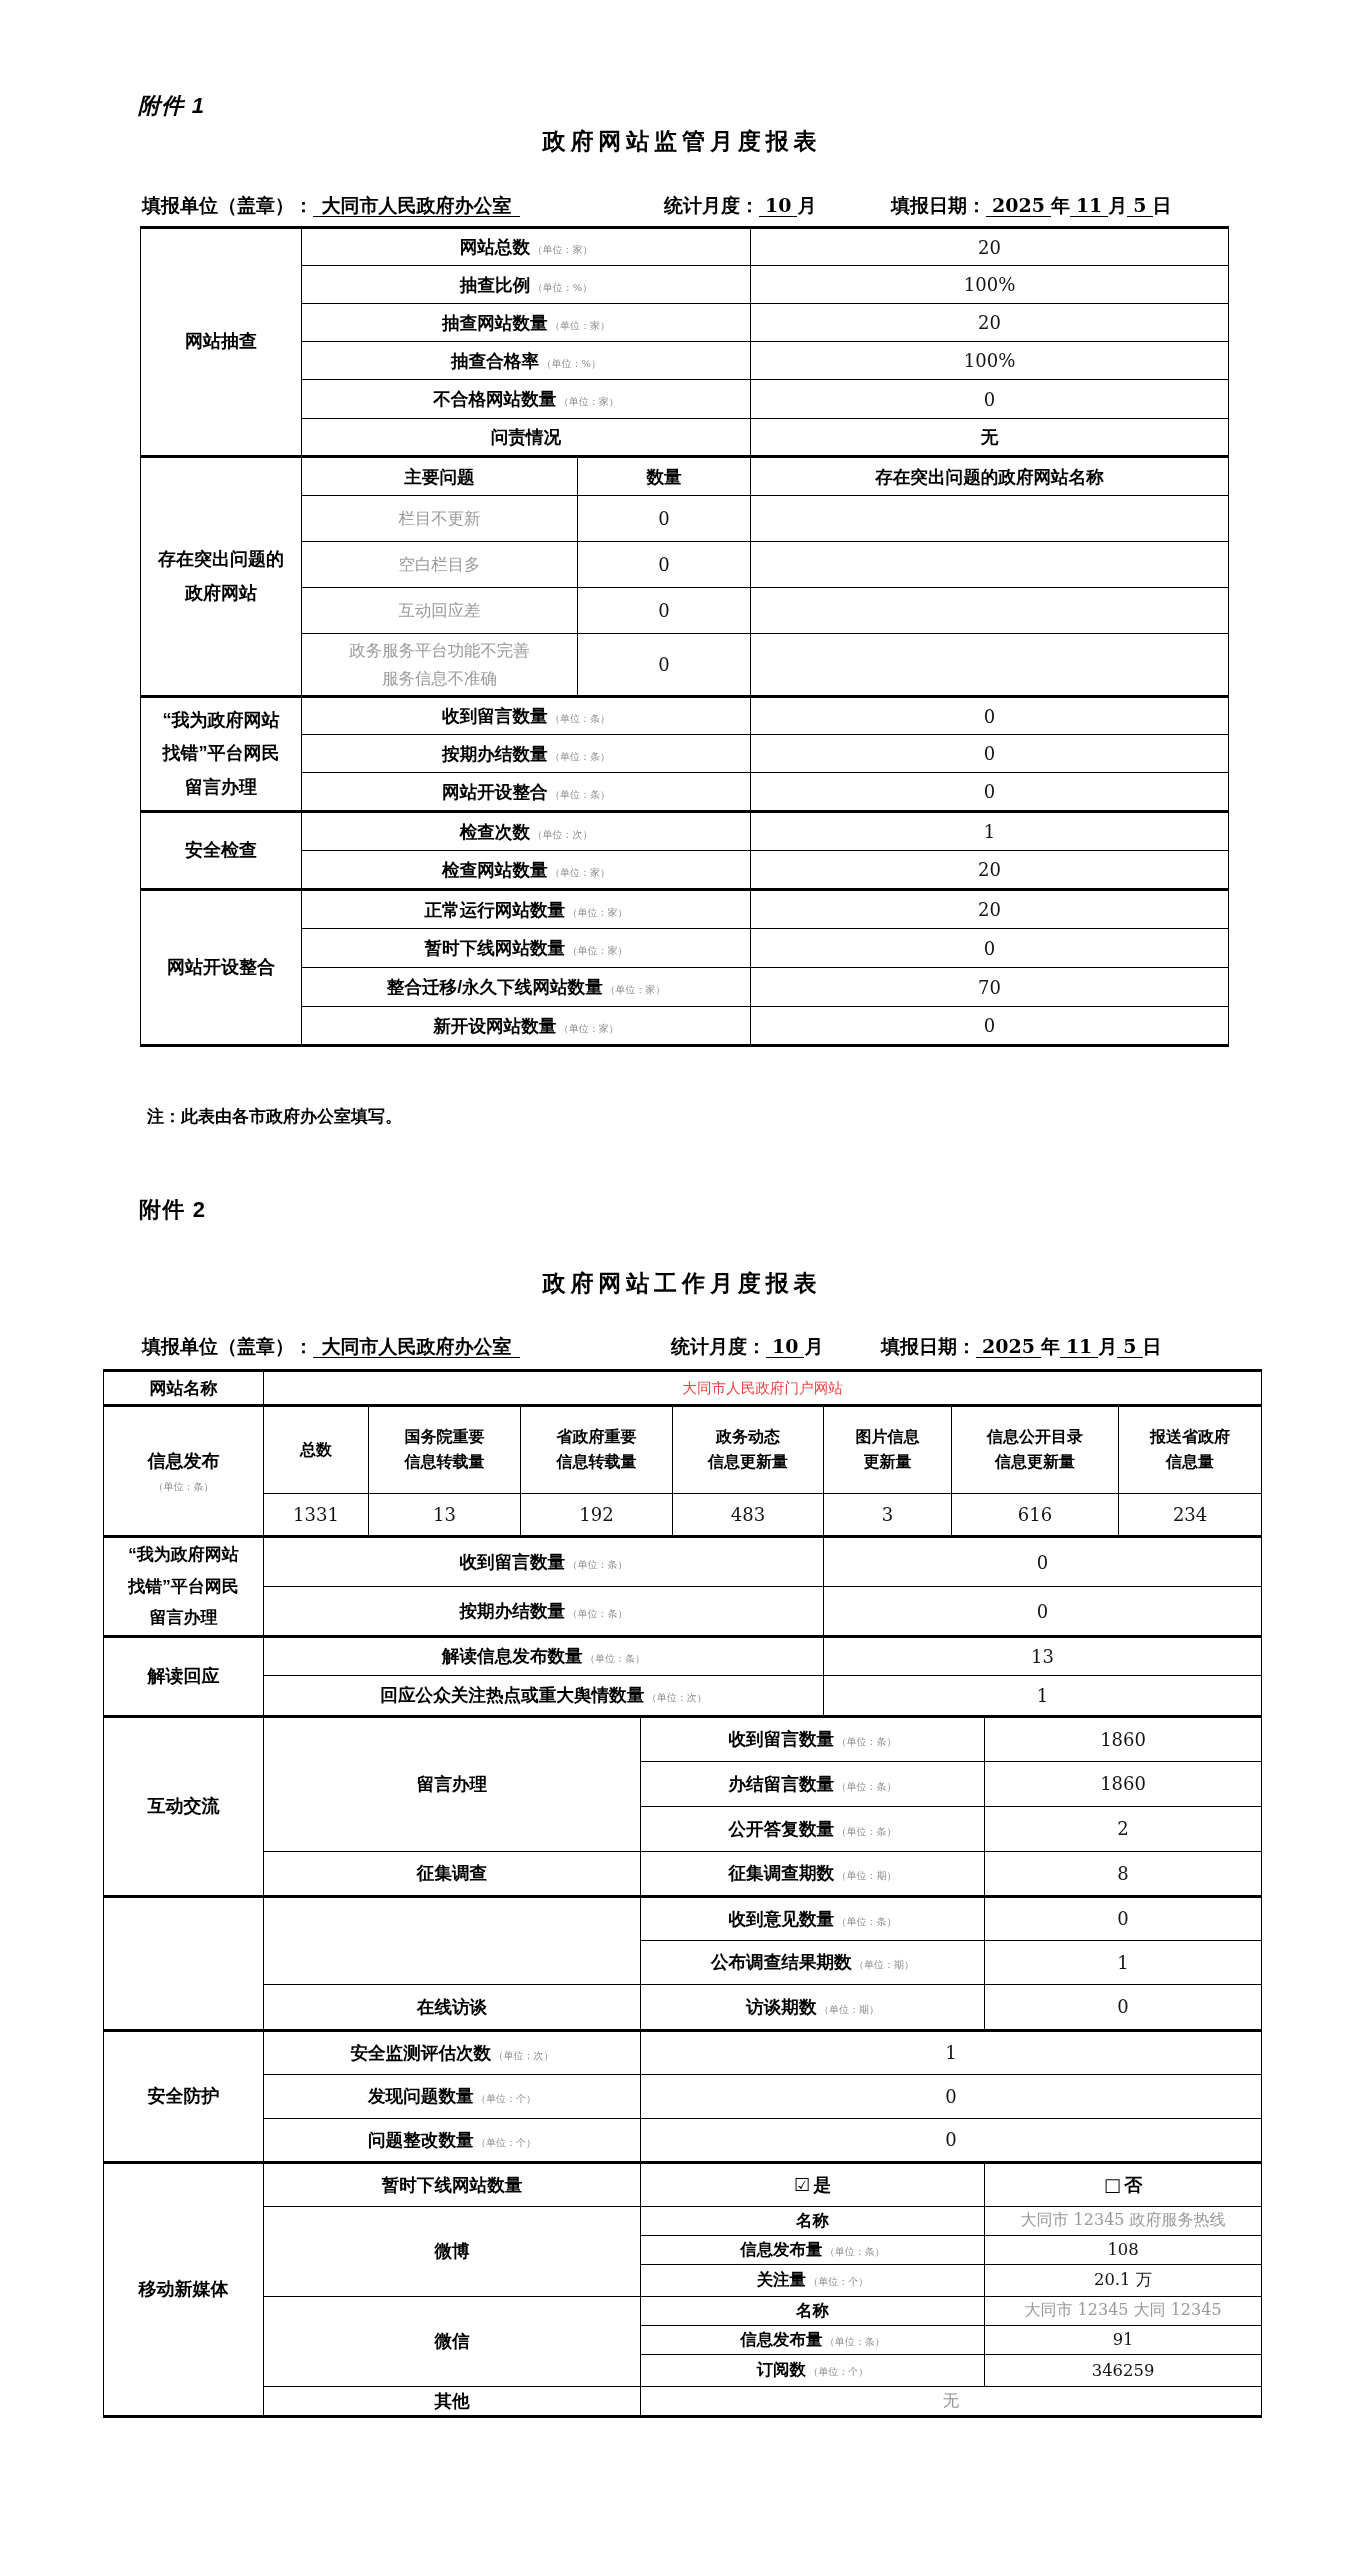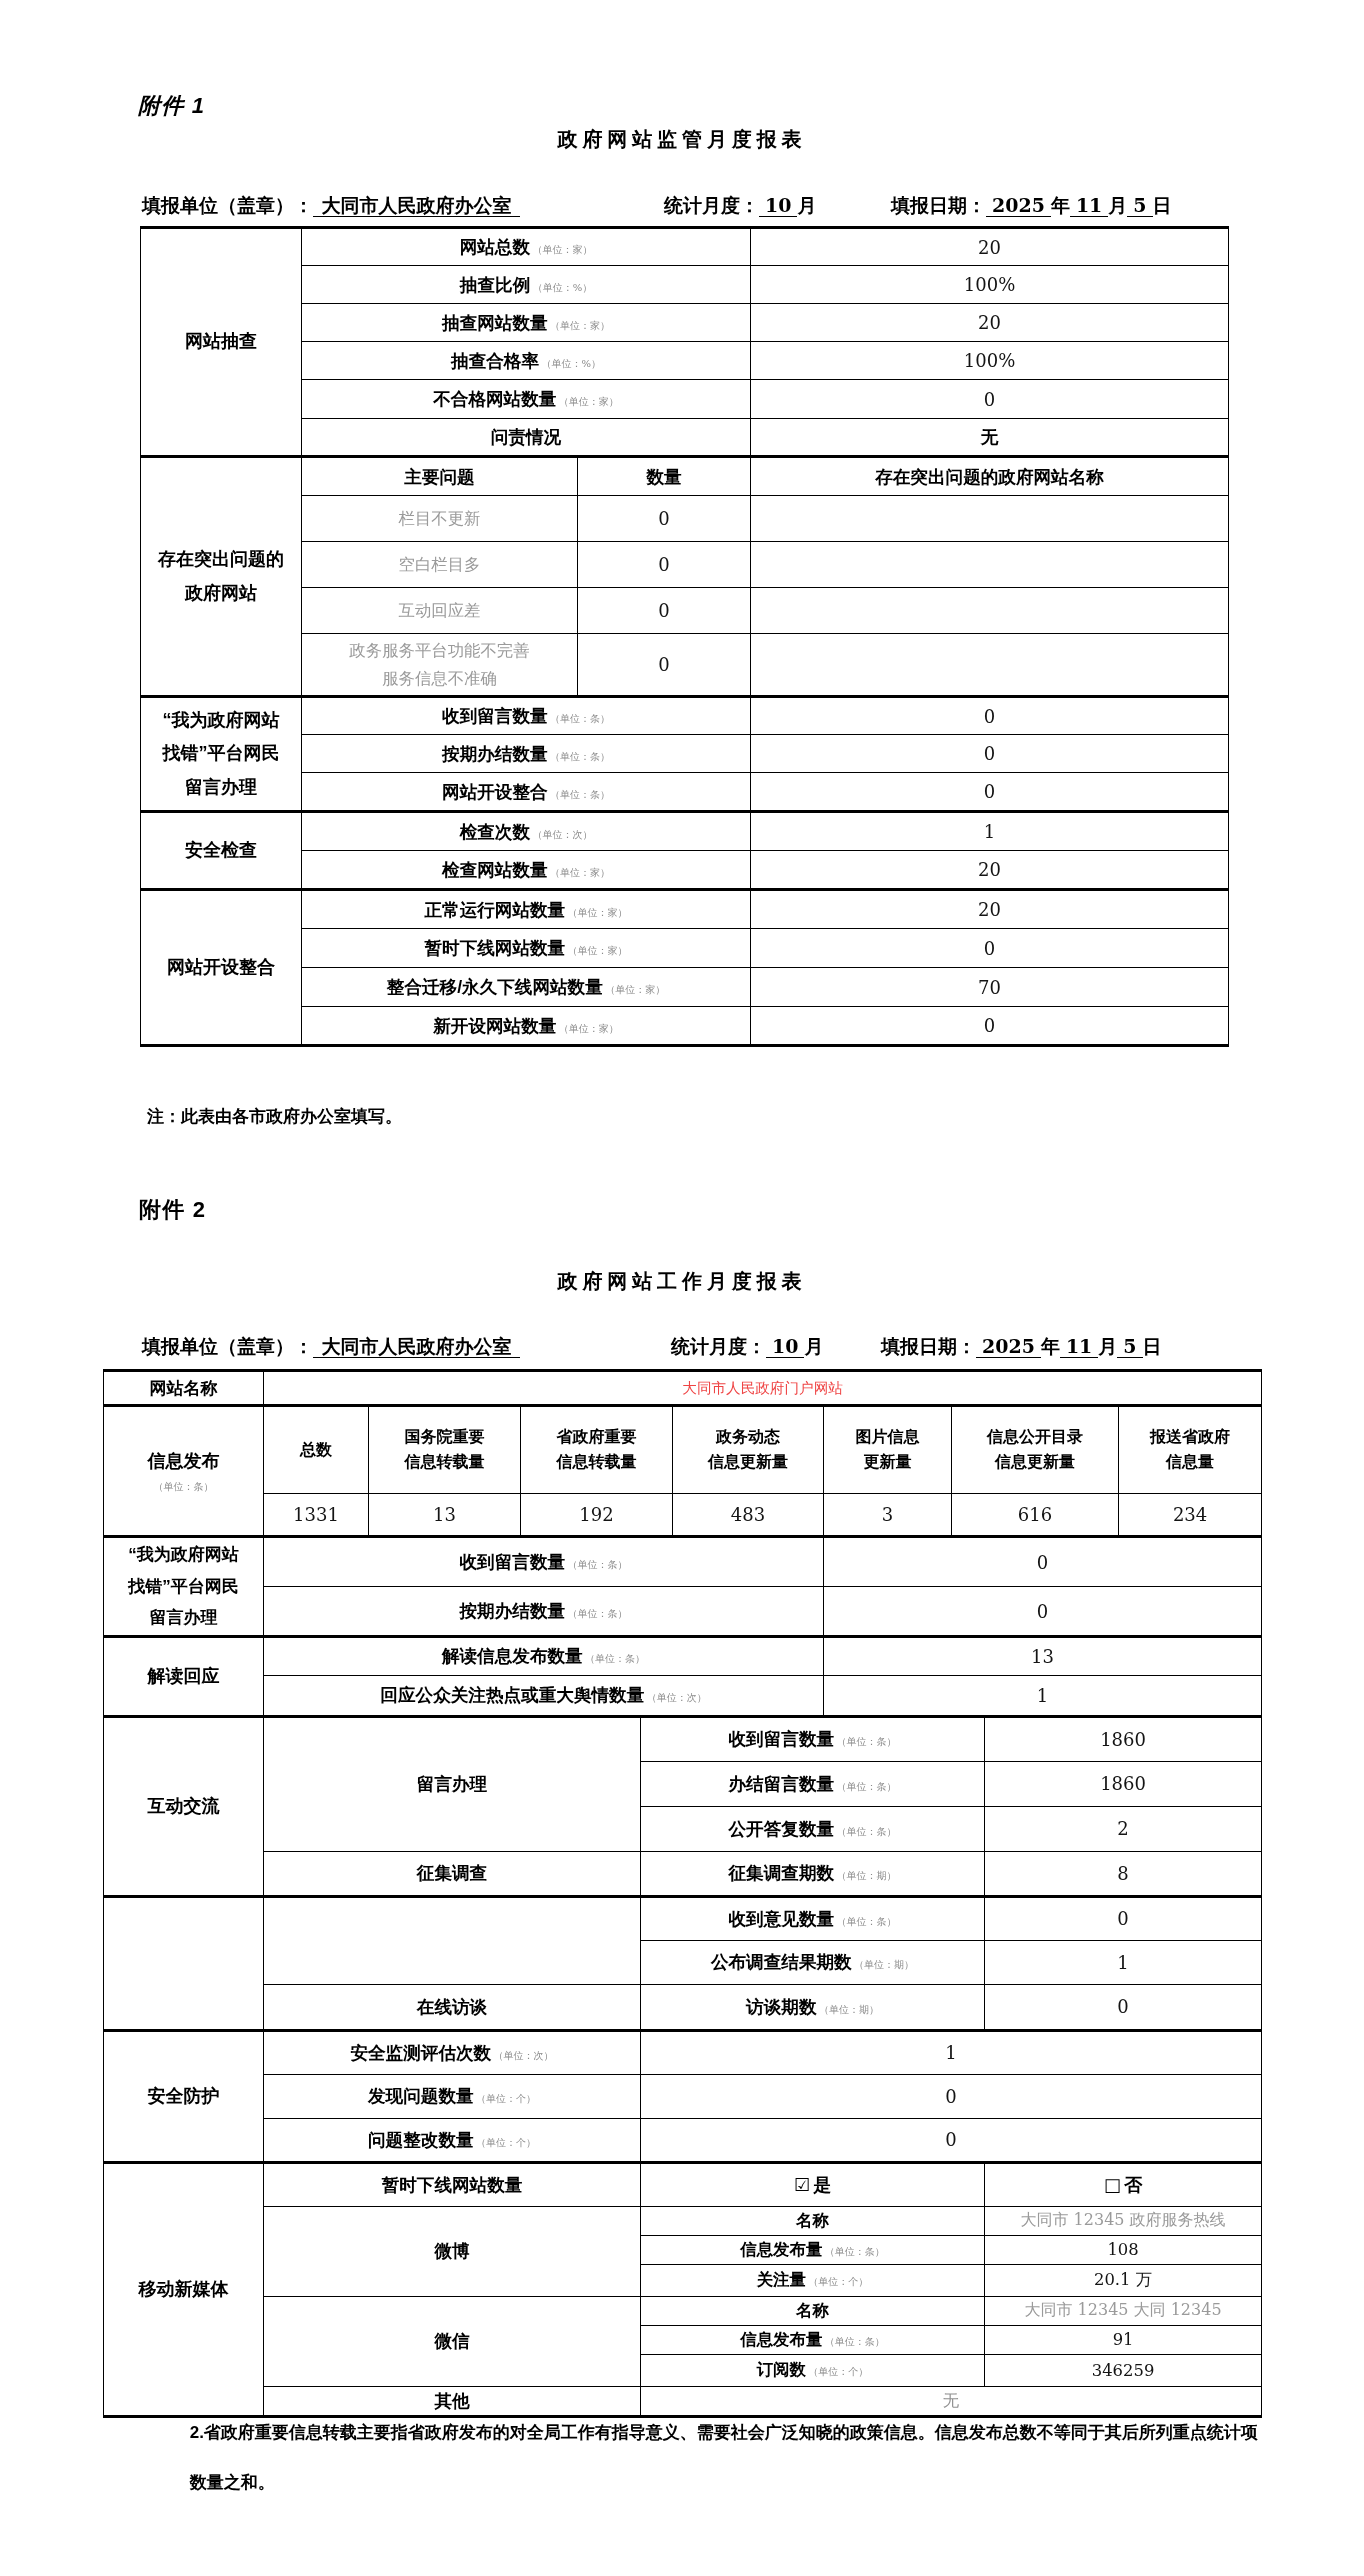--- a/index.html
+++ b/index.html
@@ -1,20 +1,20 @@
 <!DOCTYPE html>
 <html style="font-size:9.7px"><head>
 <meta charset="utf-8">
 <style>
   html,body{margin:0;padding:0;background:#ffffff;}
   #page{position:relative;width:1364px;height:2576px;background:#ffffff;overflow:hidden;
         font-family:"Liberation Sans",sans-serif;color:#000;}
   .abs{position:absolute;}
   .att-label{font-size:22px;font-weight:700;letter-spacing:1.2px;}
-  .doc-title{width:1364px;text-align:center;font-size:20px;font-weight:700;letter-spacing:4.9px;}
+  .doc-title{width:1364px;text-align:center;font-size:23px;font-weight:700;letter-spacing:4.9px;}
   .meta{height:28px;font-size:19px;font-weight:700;white-space:nowrap;}
   .meta .seg{position:absolute;top:0;}
   .u{border-bottom:1.8px solid #000;padding:0 8.5px;font-family:"DejaVu Serif",serif;font-weight:600;}
   .u.num{padding:0 6px;}
   table.t{position:absolute;border-collapse:collapse;table-layout:fixed;background:#fff;
           border:1.8px solid #000;}
   table.t{border-top-width:3.6px;border-bottom-width:3.6px;}
   .t td{border:1.8px solid #000;text-align:center;vertical-align:middle;padding:1.2px 3.6px;
         overflow:hidden;}
   .t tr.sec > td{border-top-width:3.6px;}
@@ -347,17 +347,16 @@
       <td class="val" colspan="2" style="font-size:16.4px">346259</td>
     </tr>
     <tr style="height:30px">
       <td class="lbl" colspan="3">其他</td>
       <td class="val gray" colspan="6" style="font-size:16.4px">无</td>
     </tr>
   </tbody>
     </table>
 
   <div class="abs notes" style="left:147px;top:2408px;width:1112px;">
-    <div class="n2">2.省政府重要信息转载主要指省政府发布的对全局工作有指导意义、需要社会广泛知晓的政策信息。信息发布总数不等同于其后所列重点统计项数量之和。</div>
   </div>
 
 </div>
 
 
 </body></html>

